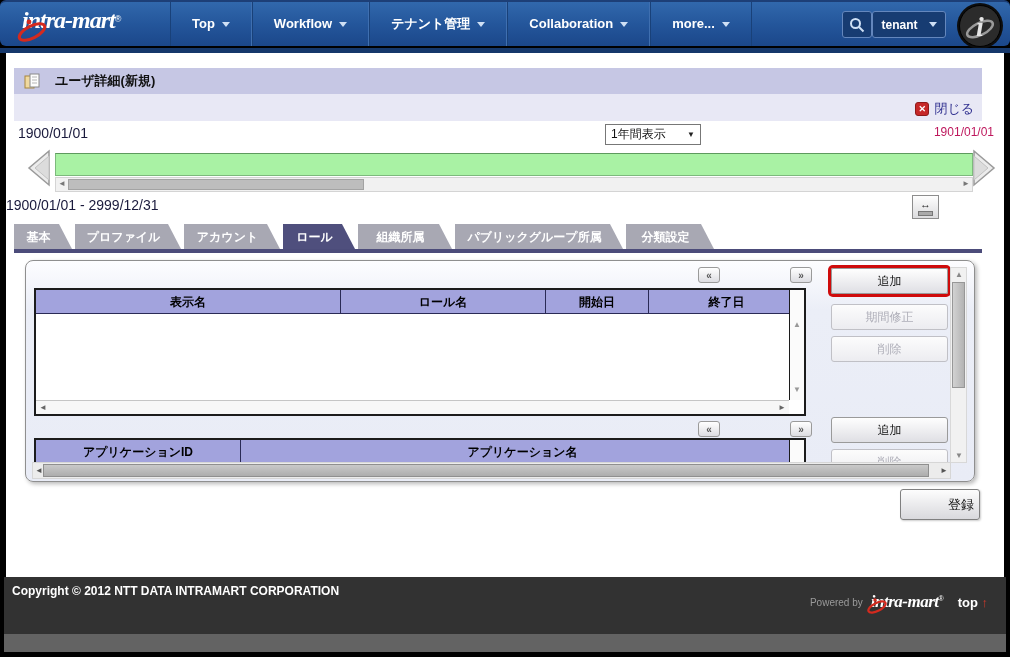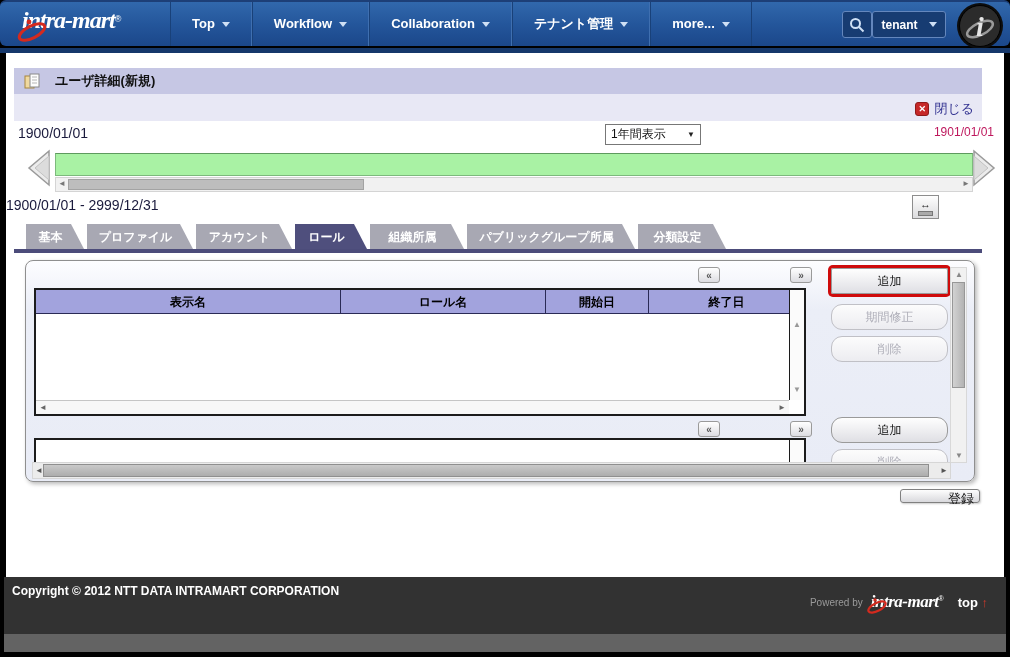--- a/index.html
+++ b/index.html
@@ -64,21 +64,21 @@
 
   .range-label { position:absolute; left:0; top:144px; width:968px; text-align:left;
                  font-size:14px; color:#1a1a3c; }
   .fit-btn { position:absolute; left:906px; top:142px; width:27px; height:24px;
              background:linear-gradient(#fefefe,#dcdcde); border:1px solid #8d8d8d; cursor:pointer;
              display:flex; flex-direction:column; align-items:center; justify-content:center; line-height:1; }
   .fit-arrow { font-size:11px; color:#222; font-weight:bold; }
   .fit-bar { width:15px; height:5px; background:#aaa; border:1px solid #777; margin-top:1px; }
 
   
-  .tabs { position:absolute; left:20px; top:171px; height:25px; display:flex;justify-content:flex-end; }
+  .tabs { position:absolute; left:8px; top:171px; height:25px; display:flex;justify-content:flex-end; }
   .tab { height:25px; line-height:26px; margin-right:3px; color:#fff; font-size:12px; font-weight:bold;
          background:#a8a8b3; text-align:center; padding-right:15px; padding-left:6px; cursor:pointer;
          clip-path:polygon(0 0, calc(100% - 13px) 0, 100% 100%, 0 100%); }
   .tab.active { background:#4f4f7d; }
   .tab-underline { position:absolute; left:8px; top:196px; width:968px; height:4px; background:#4c4c7a; }
 
   
   .panel { position:absolute; left:19px; top:207px; width:950px; height:222px;
            background:linear-gradient(180deg,#fdfdff 0%, #ebeef7 22%, #e9ecf6 100%);
            border:1px solid #8f8f8f; border-radius:8px; box-shadow:2px 2px 4px rgba(0,0,0,.28);
@@ -95,37 +95,37 @@
   .th:last-child { border-right:none; }
   .tbody { background:#fff; }
   .vstrip { position:absolute; right:0; top:0; bottom:14px; width:15px; background:#fbfbfb;
             border-left:1px solid #1c1c1c; }
   .vstrip .va { position:absolute; left:3px; font-size:8px; color:#999; cursor:pointer; }
   .hstrip { position:absolute; left:0; right:15px; bottom:0; height:14px; background:#f7f7f7;
             border-top:1px solid #c5c5c5; }
   .hstrip .ha { position:absolute; top:2px; font-size:8px; color:#666; cursor:pointer; }
 
   .side-btn { position:absolute; left:805px; width:117px; height:26px;
-              background:linear-gradient(#fefefe,#dfdfe4); border:1px solid #9a9a9a; border-radius:11px;
+              background:linear-gradient(#fefefe,#dfdfe4); border:1px solid #9a9a9a; border-radius:3px;
               font-size:12px; color:#111; cursor:pointer; }
   .side-btn.disabled { color:#aeaeb8; background:linear-gradient(#fcfcfc,#ececf0); border-color:#c0c0c6; }
   .side-btn.hl { box-shadow:0 0 0 3px #cf0b0b; border-radius:2px; }
 
   .pv-scroll { position:absolute; right:7px; top:6px; width:17px; height:196px; background:#f1f1f1;
                border:1px solid #d8d8d8; }
   .pv-thumb { position:absolute; left:1px; top:14px; width:13px; height:106px;
               background:linear-gradient(90deg,#d2d2d2,#b3b3b3); border:1px solid #979797; cursor:pointer; }
   .pv-scroll .va { position:absolute; left:4px; font-size:8px; color:#888; cursor:pointer; }
   .ph-scroll { position:absolute; left:6px; top:201px; width:919px; height:17px; background:#ececec;
                border:1px solid #d6d6d6; }
   .ph-thumb { position:absolute; left:10px; top:1px; width:886px; height:13px;
               background:linear-gradient(#c9c9c9,#adadad); border:1px solid #8f8f8f; cursor:pointer; }
   .ph-scroll .ha { position:absolute; top:3px; font-size:8px; color:#555; cursor:pointer; }
 
-  .register { position:absolute; left:894px; top:436px; width:80px; height:14px;
+  .register { position:absolute; left:894px; top:436px; width:80px; height:31px;
               background:linear-gradient(#fdfdfd,#d9d9dd); border:1px solid #808080; border-radius:3px;
               font-size:13px; color:#111; cursor:pointer; box-shadow:1px 1px 2px rgba(0,0,0,.2);padding-left:42px; }
 
   
   .footer { position:absolute; left:4px; top:577px; width:1002px; height:57px; background:#323232; }
   .copyright { position:absolute; left:8px; top:7px; color:#fff; font-size:12px; font-weight:bold; }
   .powered { position:absolute; right:18px; top:15px; display:flex; align-items:center; gap:8px; }
   .powered-label { color:#9a9a9a; font-size:10px; }
   .f-brand { position:relative; color:#fff; white-space:nowrap; }
   .f-brand-text { font-family:"Liberation Serif", serif; font-style:italic; font-weight:bold; font-size:17px;
@@ -150,24 +150,24 @@
       <span class="brand-text">intra-mart</span><sup>®</sup>
     </div>
     <nav class="menu">
       <div class="menu-item">
         <span>Top</span><span class="caret"></span>
       </div>
       <div class="menu-item">
         <span>Workflow</span><span class="caret"></span>
       </div>
       <div class="menu-item">
+        <span>テナント管理</span><span class="caret"></span>
+      </div>
+      <div class="menu-item">
         <span>Collaboration</span><span class="caret"></span>
-      </div>
-      <div class="menu-item">
-        <span>テナント管理</span><span class="caret"></span>
       </div>
       <div class="menu-item">
         <span>more...</span><span class="caret"></span>
       </div>
     </nav>
     <div class="nav-right">
       <button class="nav-btn search">
         <svg width="16" height="16" viewBox="0 0 16 16">
           <circle cx="6.5" cy="6.5" r="4.5" fill="none" stroke="#cfe0f5" stroke-width="2"></circle>
           <line x1="10" y1="10" x2="14.5" y2="14.5" stroke="#cfe0f5" stroke-width="2"></line>
@@ -272,20 +272,24 @@
       </div>
 
       <button class="side-btn hl" style="top:7px;">追加</button>
       <button class="side-btn disabled" style="top:43px;">期間修正</button>
       <button class="side-btn disabled" style="top:75px;">削除</button>
 
       <button class="mini-btn" style="left:672px; top:160px;">«</button>
       <button class="mini-btn" style="left:764px; top:160px;">»</button>
 
       <div class="dtable" style="left:8px; top:177px; width:772px; height:40px;">
+        <div class="thead">
+          <div class="th" style="width:205px">アプリケーションID</div>
+          <div class="th" style="flex:1">アプリケーション名</div>
+        </div>
         <div class="tbody" style="height:12px"></div>
         <div class="vstrip" style="bottom:0"></div>
       </div>
 
       <button class="side-btn" style="top:156px;">追加</button>
       <button class="side-btn disabled" style="top:188px;">削除</button>
 
       <div class="pv-scroll">
         <span class="va" style="top:2px">▲</span>
         <div class="pv-thumb"></div>

